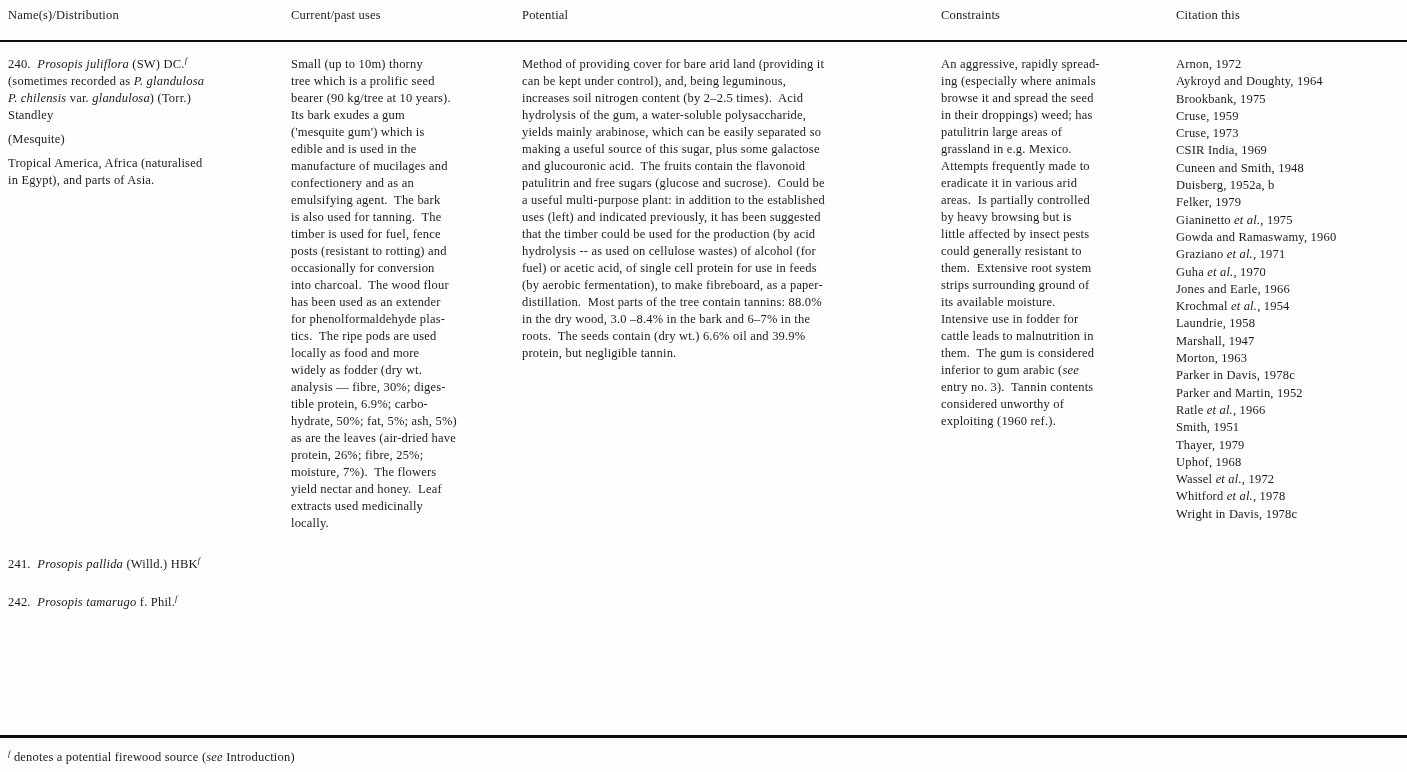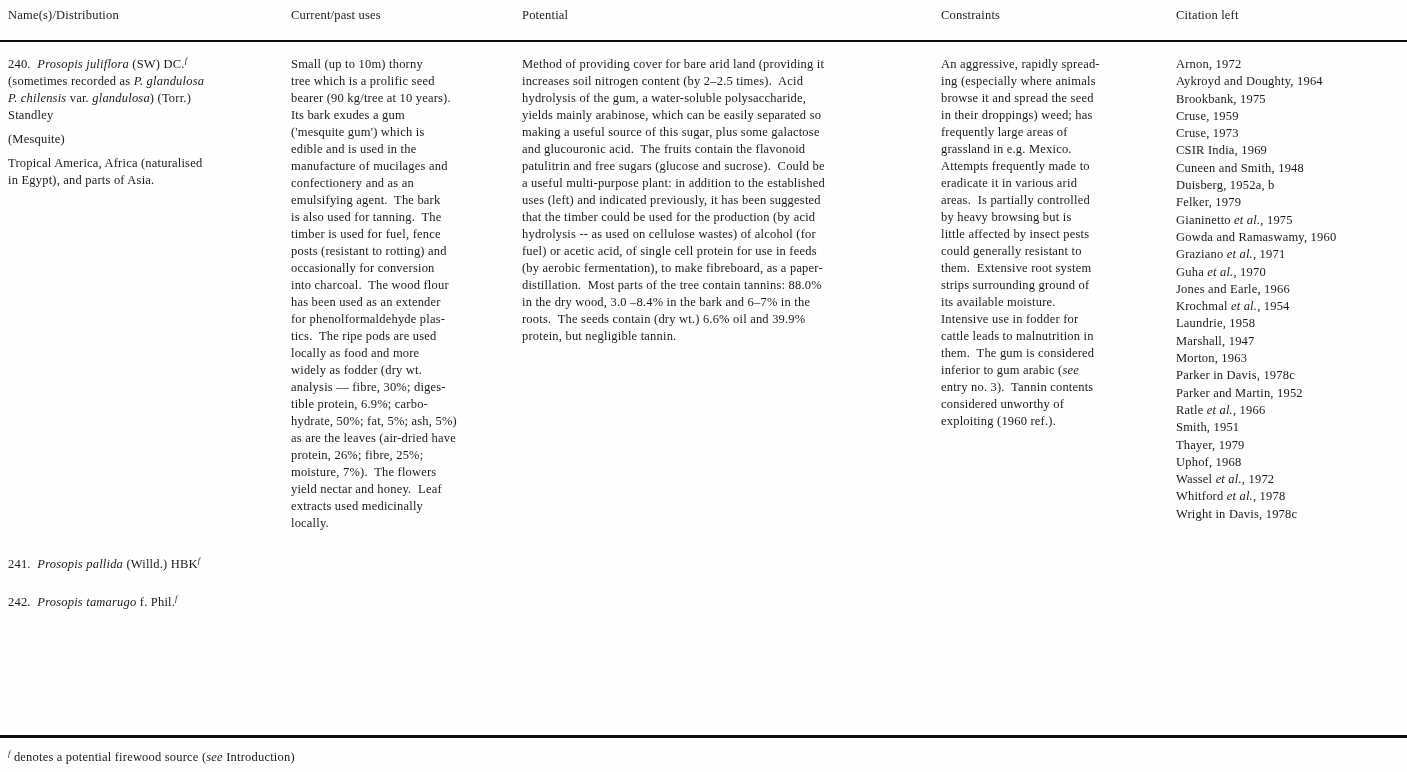--- a/index.html
+++ b/index.html
@@ -72,21 +72,21 @@
 </style>
 </head>
 <body>
 
 <div id="page">
 
   <div class="col-header" style="left:8px">Name(s)/Distribution</div>
   <div class="col-header" style="left:291px">Current/past uses</div>
   <div class="col-header" style="left:522px">Potential</div>
   <div class="col-header" style="left:941px">Constraints</div>
-  <div class="col-header" style="left:1176px">Citation left</div>
+  <div class="col-header" style="left:1176px">Citation this</div>
 
   <div id="rule-header" class="hrule"></div>
 
   <div id="col-name" class="col">
     <div>
         <div class="tl">240.  <i>Prosopis juliflora</i> (SW) DC.<sup>f</sup></div>
         <div class="tl">(sometimes recorded as <i>P. glandulosa</i></div>
         <div class="tl"><i>P. chilensis</i> var. <i>glandulosa</i>) (Torr.)</div>
         <div class="tl">Standley</div>
       </div>
@@ -123,20 +123,21 @@
       <div class="tl">as are the leaves (air-dried have</div>
       <div class="tl">protein, 26%; fibre, 25%;</div>
       <div class="tl">moisture, 7%).  The flowers</div>
       <div class="tl">yield nectar and honey.  Leaf</div>
       <div class="tl">extracts used medicinally</div>
       <div class="tl">locally.</div>
     </div>
 
   <div id="col-potential" class="col">
       <div class="tl">Method of providing cover for bare arid land (providing it</div>
+      <div class="tl">can be kept under control), and, being leguminous,</div>
       <div class="tl">increases soil nitrogen content (by 2–2.5 times).  Acid</div>
       <div class="tl">hydrolysis of the gum, a water-soluble polysaccharide,</div>
       <div class="tl">yields mainly arabinose, which can be easily separated so</div>
       <div class="tl">making a useful source of this sugar, plus some galactose</div>
       <div class="tl">and glucouronic acid.  The fruits contain the flavonoid</div>
       <div class="tl">patulitrin and free sugars (glucose and sucrose).  Could be</div>
       <div class="tl">a useful multi-purpose plant: in addition to the established</div>
       <div class="tl">uses (left) and indicated previously, it has been suggested</div>
       <div class="tl">that the timber could be used for the production (by acid</div>
       <div class="tl">hydrolysis -- as used on cellulose wastes) of alcohol (for</div>
@@ -146,21 +147,21 @@
       <div class="tl">in the dry wood, 3.0 –8.4% in the bark and 6–7% in the</div>
       <div class="tl">roots.  The seeds contain (dry wt.) 6.6% oil and 39.9%</div>
       <div class="tl">protein, but negligible tannin.</div>
     </div>
 
   <div id="col-constraints" class="col">
       <div class="tl">An aggressive, rapidly spread-</div>
       <div class="tl">ing (especially where animals</div>
       <div class="tl">browse it and spread the seed</div>
       <div class="tl">in their droppings) weed; has</div>
-      <div class="tl">frequently large areas of</div>
+      <div class="tl">patulitrin large areas of</div>
       <div class="tl">grassland in e.g. Mexico.</div>
       <div class="tl">Attempts frequently made to</div>
       <div class="tl">eradicate it in various arid</div>
       <div class="tl">areas.  Is partially controlled</div>
       <div class="tl">by heavy browsing but is</div>
       <div class="tl">little affected by insect pests</div>
       <div class="tl">could generally resistant to</div>
       <div class="tl">them.  Extensive root system</div>
       <div class="tl">strips surrounding ground of</div>
       <div class="tl">its available moisture.</div>

